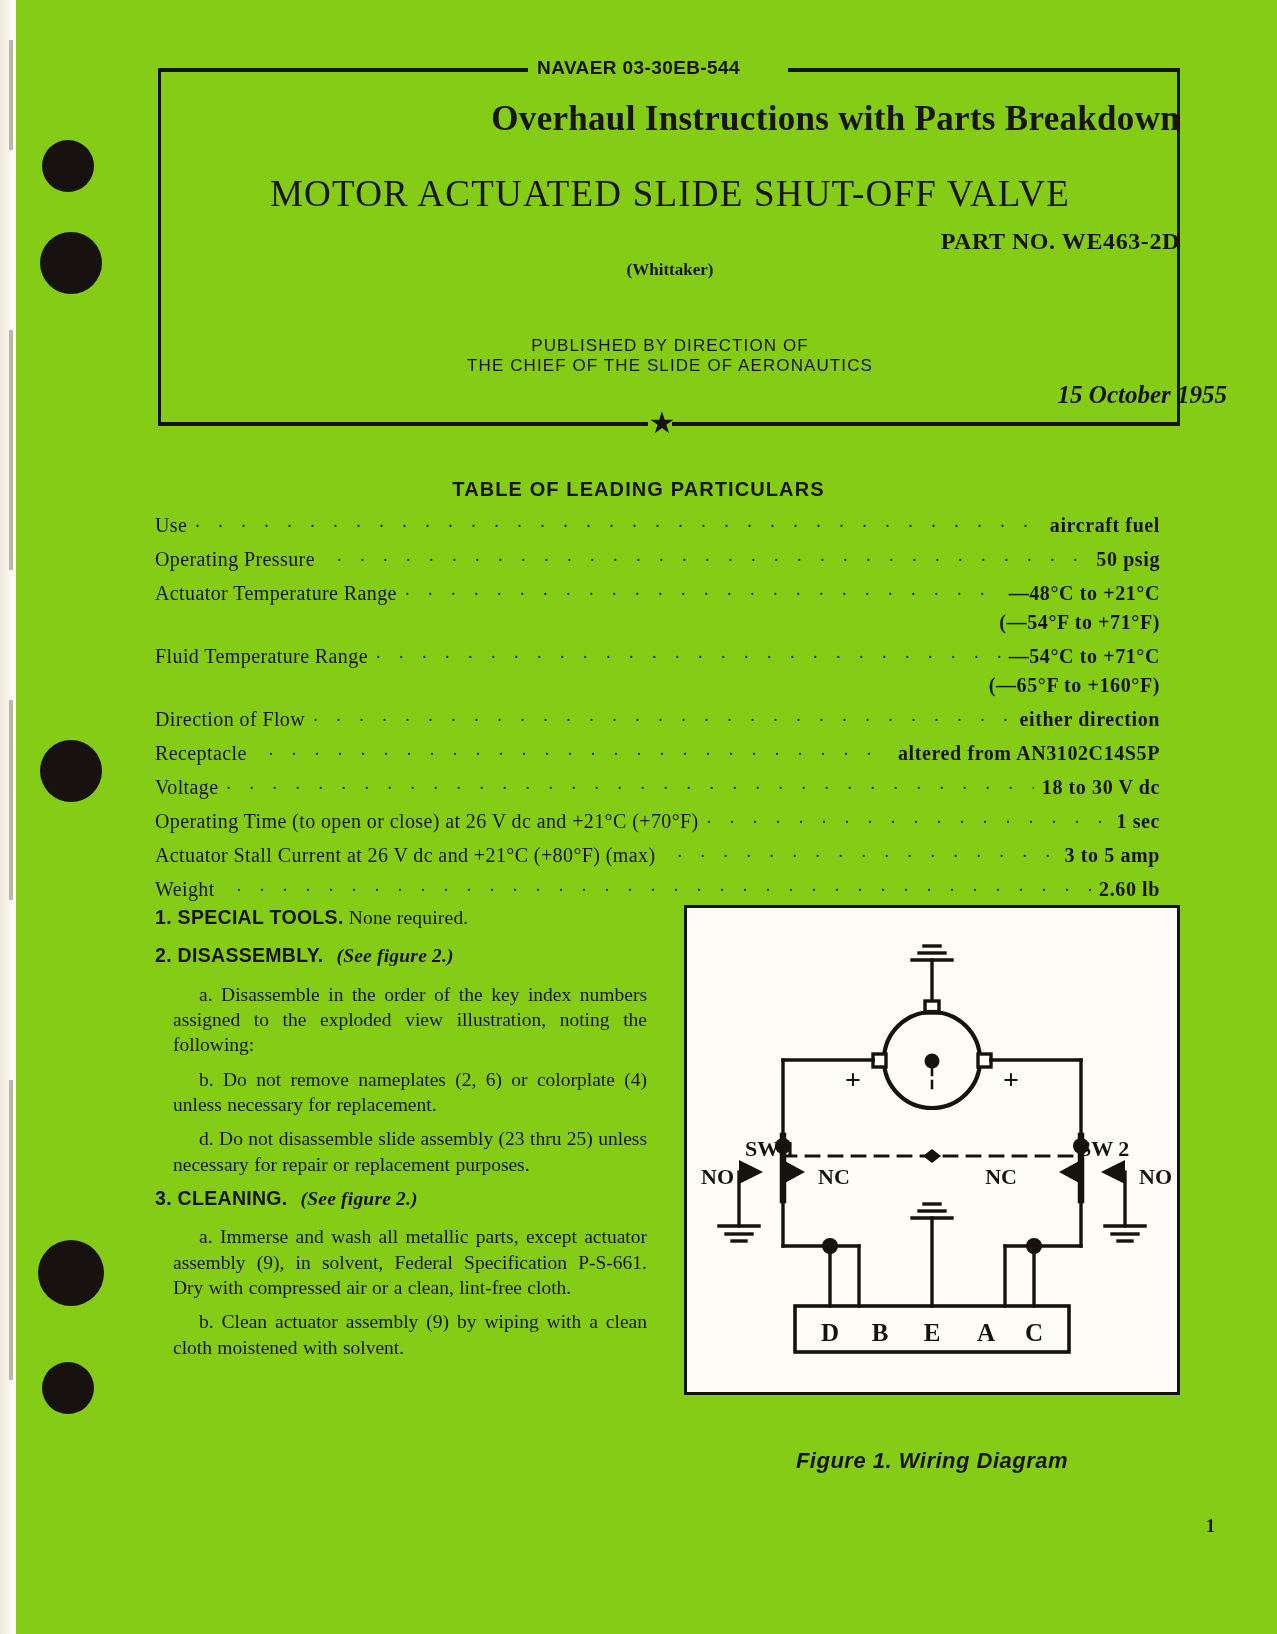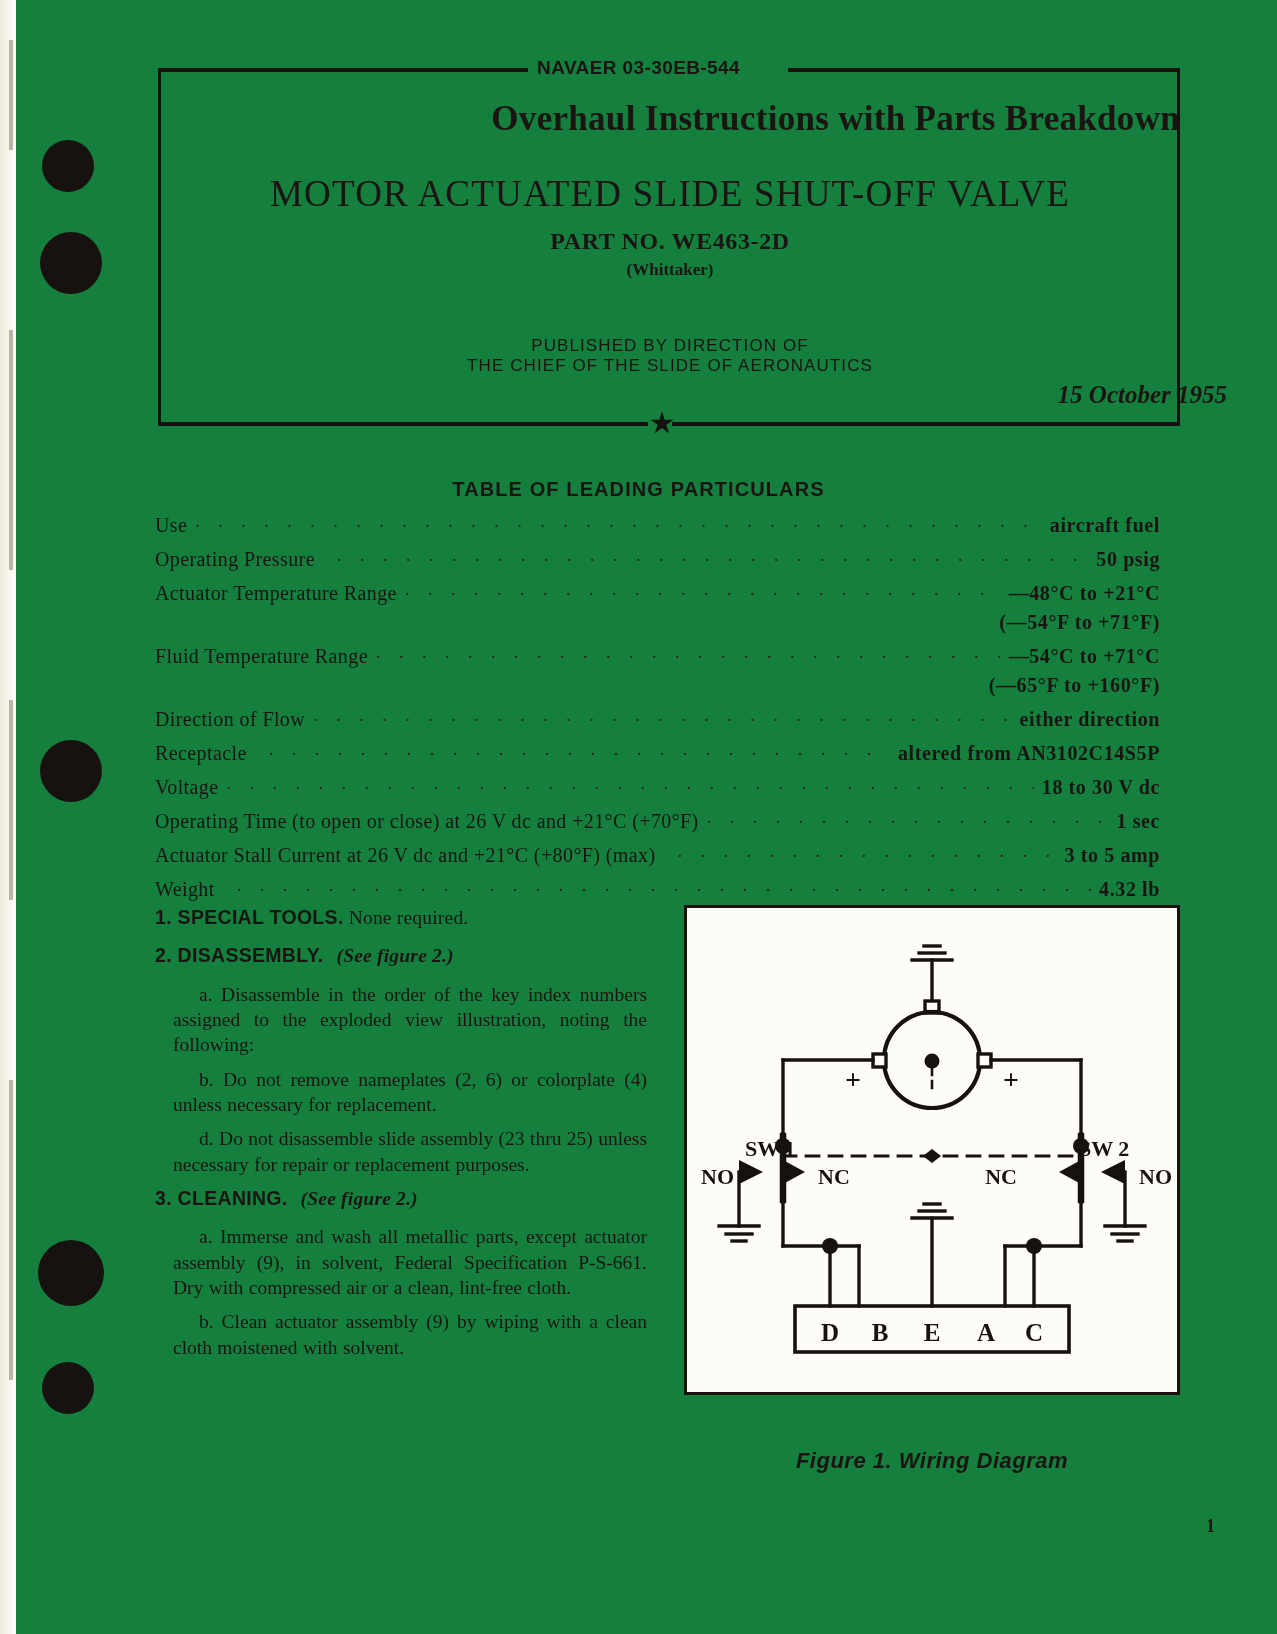--- a/index.html
+++ b/index.html
@@ -8,21 +8,21 @@
     background: #ffffff;
   }
   body {
     font-family: "Liberation Serif", serif;
     color: #1a1512;
   }
   #page {
     position: relative;
     width: 1277px;
     height: 1634px;
-    background: #15803d;
+    background: #84cc16;
     overflow: hidden;
   }
   
   .punch {
     position: absolute;
     background: #17120f;
     border-radius: 50%;
   }
   .edge-left {
     position: absolute;
@@ -106,21 +106,21 @@
     left: 160px; right: 97px;
     top: 172px;
     text-align: center;
     font-size: 37px;
     letter-spacing: 1.2px;
   }
   .doc-partno {
     position: absolute;
     left: 160px; right: 97px;
     top: 228px;
-    text-align: center;
+    text-align: right;
     font-size: 24px;
     font-weight: bold;
     letter-spacing: 0.6px;
   }
   .doc-maker {
     position: absolute;
     left: 160px; right: 97px;
     top: 260px;
     text-align: center;
     font-size: 17px;
@@ -341,21 +341,21 @@
         <span class="tlp-value">1 sec</span>
       </div>
       <div class="tlp-row">
         <span class="tlp-label">Actuator Stall Current at 26 V dc and +21°C (+80°F)  (max)</span>
         <span class="tlp-dots gapL"></span>
         <span class="tlp-value">3 to 5 amp</span>
       </div>
       <div class="tlp-row">
         <span class="tlp-label">Weight</span>
         <span class="tlp-dots gapL"></span>
-        <span class="tlp-value">4.32  lb</span>
+        <span class="tlp-value">2.60  lb</span>
       </div>
     </div>
 
   <div id="leftcol">
       <div class="sec-head"><span class="sec-num">1. </span> <span class="sec-title">SPECIAL TOOLS.</span><span class="sec-rest"> None required.</span></div>
       <div class="sec-head"><span class="sec-num">2. </span> <span class="sec-title">DISASSEMBLY.</span><span class="sec-ref">(See figure 2.)</span></div>
       <p class="para">a. Disassemble in the order of the key index numbers assigned to the exploded view illustration, noting the following:</p>
       <p class="para">b. Do not remove nameplates (2, 6) or colorplate (4) unless necessary for replacement.</p>
       <p class="para">d. Do not disassemble slide assembly (23 thru 25) unless necessary for repair or replacement purposes.</p>
       <div class="sec-head"><span class="sec-num">3. </span> <span class="sec-title">CLEANING.</span><span class="sec-ref">(See figure 2.)</span></div>

